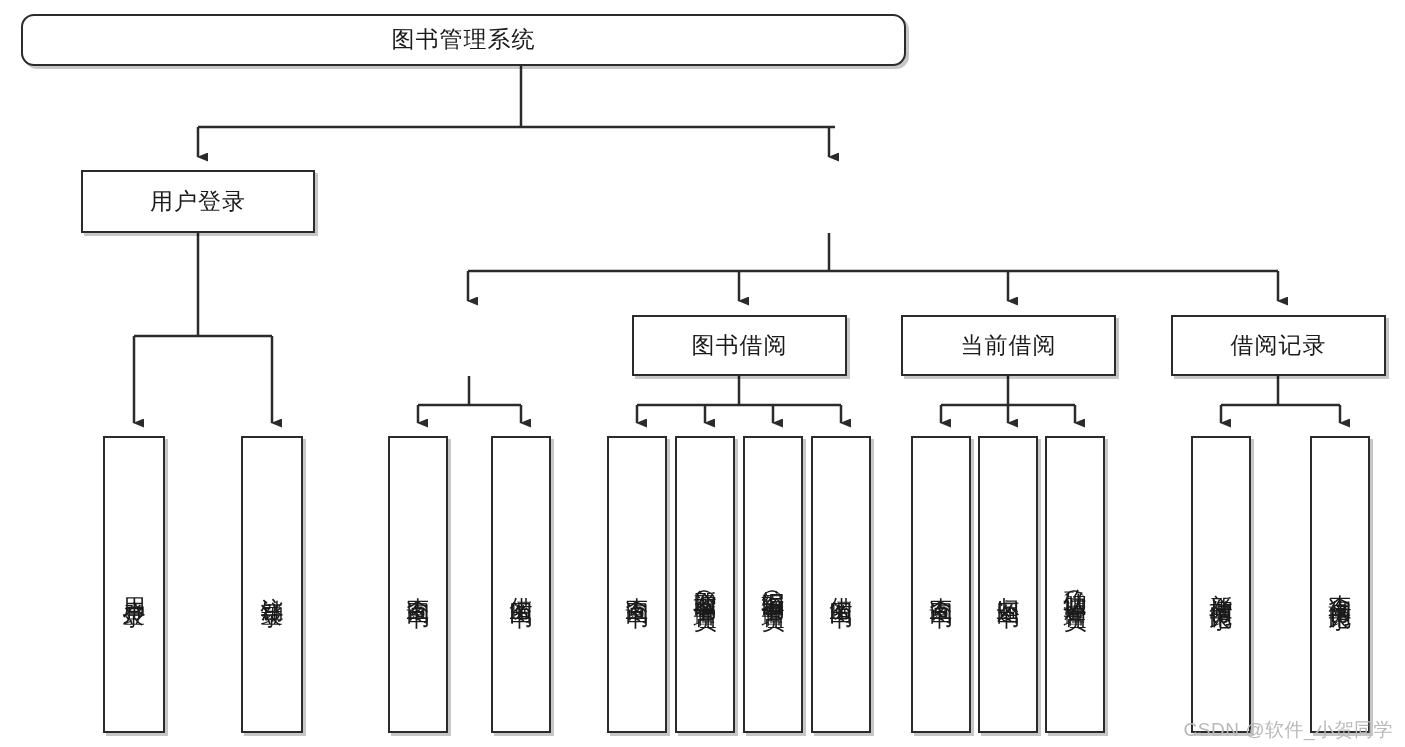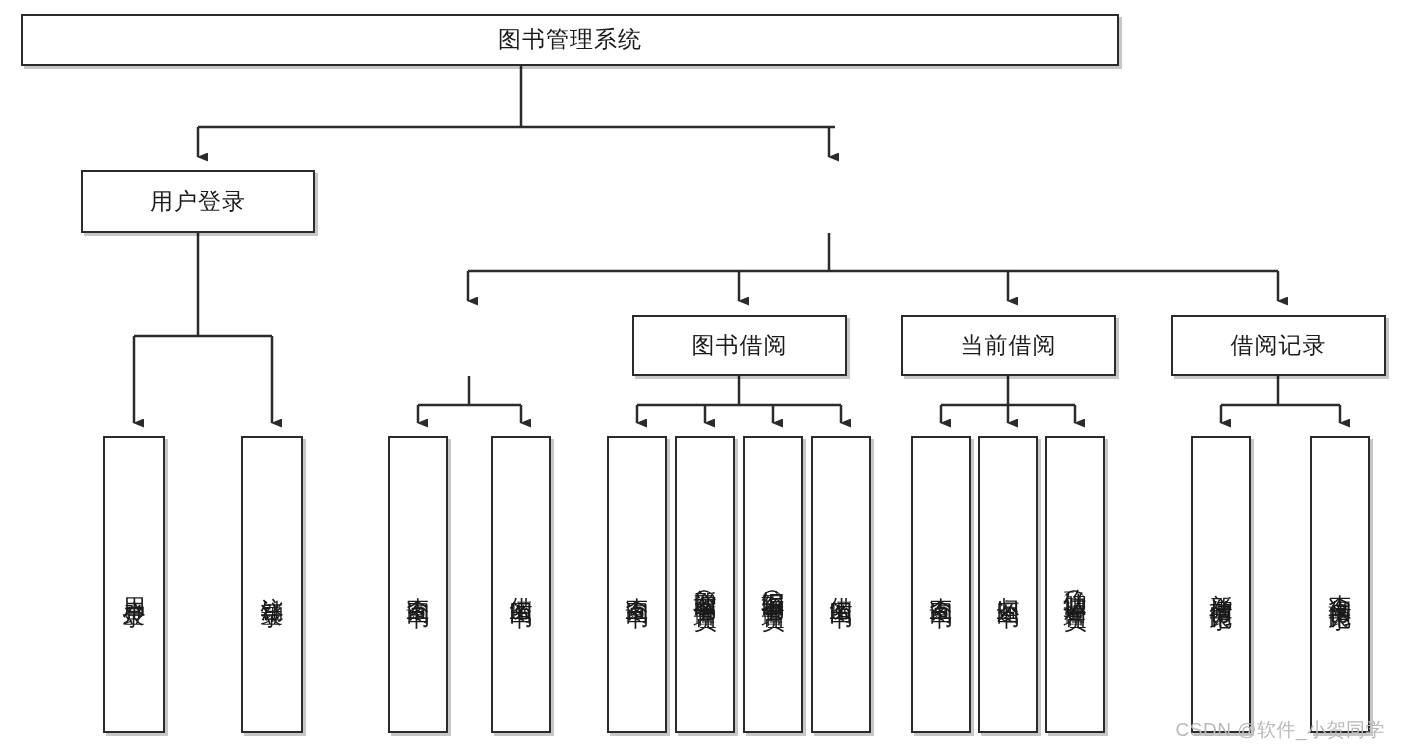--- a/index.html
+++ b/index.html
@@ -51,21 +51,21 @@
     text-align: center;
   }
   .node.vert .vtext {
     writing-mode: vertical-rl;
     text-orientation: upright;
     display: block;
     white-space: nowrap;
   }
   .watermark {
     position: absolute;
-    right: 20px;
+    right: 12px;
     bottom: 4px;
     font-size: 19px;
     color: #b9b9b9;
     white-space: nowrap;
     letter-spacing: 0.5px;
   }
 </style>
 </head>
 <body>
 
@@ -115,21 +115,21 @@
       <path d="M1008,405 L1008,423" marker-end="url(#arrowhead)"></path>
       <path d="M1075,405 L1075,423" marker-end="url(#arrowhead)"></path>
 
       <path d="M1278,376 L1278,405"></path>
       <path d="M1221,405 L1340,405"></path>
       <path d="M1221,405 L1221,423" marker-end="url(#arrowhead)"></path>
       <path d="M1340,405 L1340,423" marker-end="url(#arrowhead)"></path>
     </g>
   </svg>
 
-  <div class="node horiz" style="left:21px; top:14px; width:1098px; height:52px;">
+  <div class="node horiz" style="left:21px; top:14px; width:885px; height:52px;border-radius:13px;">
     <span>图书管理系统</span>
   </div>
 
   <div class="node horiz" style="left:81px; top:170px; width:234px; height:63px;">
     <span>用户登录</span>
   </div>
 
   <div class="node horiz" style="left:632px; top:315px; width:215px; height:61px;text-align:right;">
     <span>图书借阅</span>
   </div>

